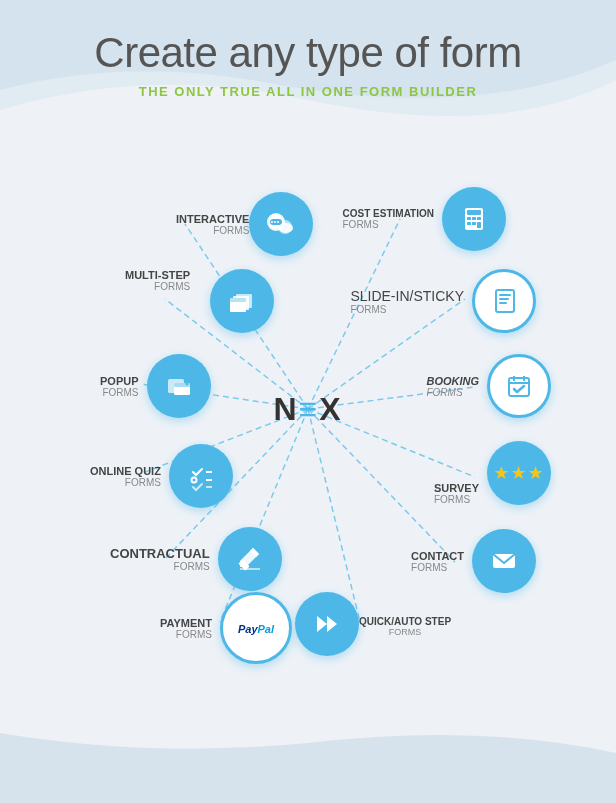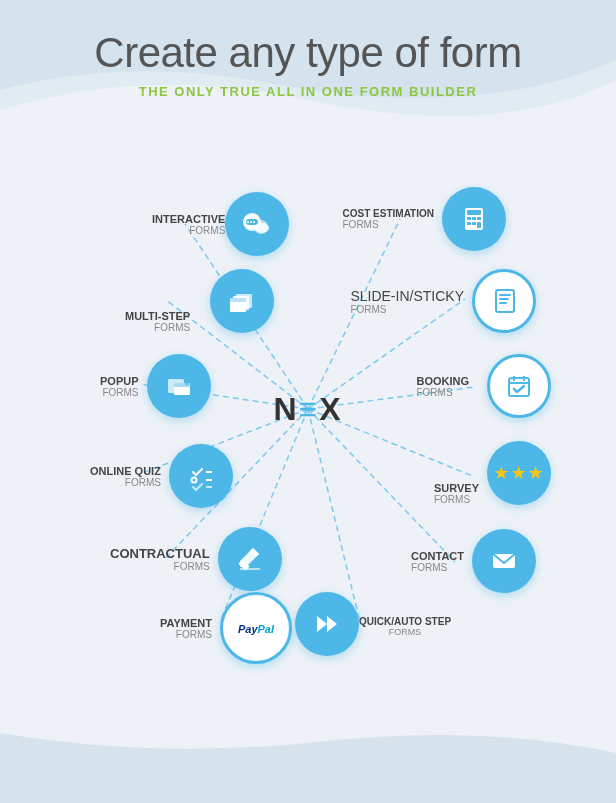--- a/index.html
+++ b/index.html
@@ -176,21 +176,21 @@
         <line class="dash-line" x1="308" y1="290" x2="220" y2="503"></line>
 
         <line class="dash-line" x1="308" y1="290" x2="360" y2="503"></line>
       </svg>
 
       <div class="nex-center">
         <span class="nex-logo">N<span style="color:#4db8e8">≡</span>X</span>
       </div>
 
       <div class="node" style="left:152px; top:73px;">
-        <div style="display:flex; align-items:center; flex-direction:row-reverse;">
+        <div style="display:flex; align-items:center; flex-direction:row-reverse;margin-left:24px;">
           <div class="node-circle">
 
             <svg width="36" height="36" viewBox="0 0 36 36">
               <circle cx="13" cy="16" r="9" fill="white" opacity="0.9"></circle>
               <circle cx="22" cy="21" r="7" fill="white" opacity="0.6"></circle>
               <circle cx="13" cy="16" r="7" fill="white"></circle>
               <rect x="7" y="13" width="12" height="6" rx="3" fill="#4db8e8"></rect>
               <circle cx="9" cy="16" r="1" fill="white"></circle>
               <circle cx="12" cy="16" r="1" fill="white"></circle>
               <circle cx="15" cy="16" r="1" fill="white"></circle>
@@ -220,21 +220,21 @@
               <rect x="20" y="15" width="4" height="3" rx="0.5" fill="#4db8e8"></rect>
               <rect x="10" y="20" width="4" height="3" rx="0.5" fill="#4db8e8"></rect>
               <rect x="15" y="20" width="4" height="3" rx="0.5" fill="#4db8e8"></rect>
               <rect x="20" y="20" width="4" height="6" rx="0.5" fill="#4db8e8"></rect>
             </svg>
           </div>
         </div>
       </div>
 
       <div class="node" style="left:125px; top:150px;">
-        <div style="display:flex; align-items:flex-end; gap:20px; flex-direction:row-reverse;">
+        <div style="display:flex; align-items:flex-start; gap:20px; flex-direction:row-reverse;">
           <div class="node-circle">
 
             <svg width="34" height="34" viewBox="0 0 34 34">
               <rect x="11" y="10" width="16" height="14" rx="1" fill="white" opacity="0.7"></rect>
               <rect x="8" y="12" width="16" height="14" rx="1" fill="white" opacity="0.85"></rect>
               <rect x="5" y="14" width="16" height="14" rx="1" fill="white"></rect>
               <rect x="5" y="14" width="16" height="4" rx="1" fill="#4db8e8" opacity="0.4"></rect>
             </svg>
           </div>
           <div style="text-align:right;">
@@ -275,21 +275,21 @@
             </svg>
           </div>
           <div style="text-align:right;">
             <span style="font-size:11px;font-weight:800;color:#444;text-transform:uppercase;display:block;">POPUP</span>
             <span style="font-size:10px;color:#888;text-transform:uppercase;display:block;">FORMS</span>
           </div>
         </div>
       </div>
 
       <div class="node" style="right:65px; top:235px;">
-        <div style="display:flex; align-items:center; gap:18px;">
+        <div style="display:flex; align-items:center; gap:8px;font-style:italic;">
           <div style="text-align:left;">
             <span style="font-size:11px;font-weight:800;color:#444;text-transform:uppercase;display:block;">BOOKING</span>
             <span style="font-size:10px;color:#888;text-transform:uppercase;display:block;">FORMS</span>
           </div>
           <div class="node-circle light">
 
             <svg width="34" height="34" viewBox="0 0 34 34">
               <rect x="7" y="9" width="20" height="18" rx="2" fill="none" stroke="#4db8e8" stroke-width="2"></rect>
               <line x1="7" y1="14" x2="27" y2="14" stroke="#4db8e8" stroke-width="2"></line>
               <line x1="12" y1="7" x2="12" y2="12" stroke="#4db8e8" stroke-width="2"></line>

